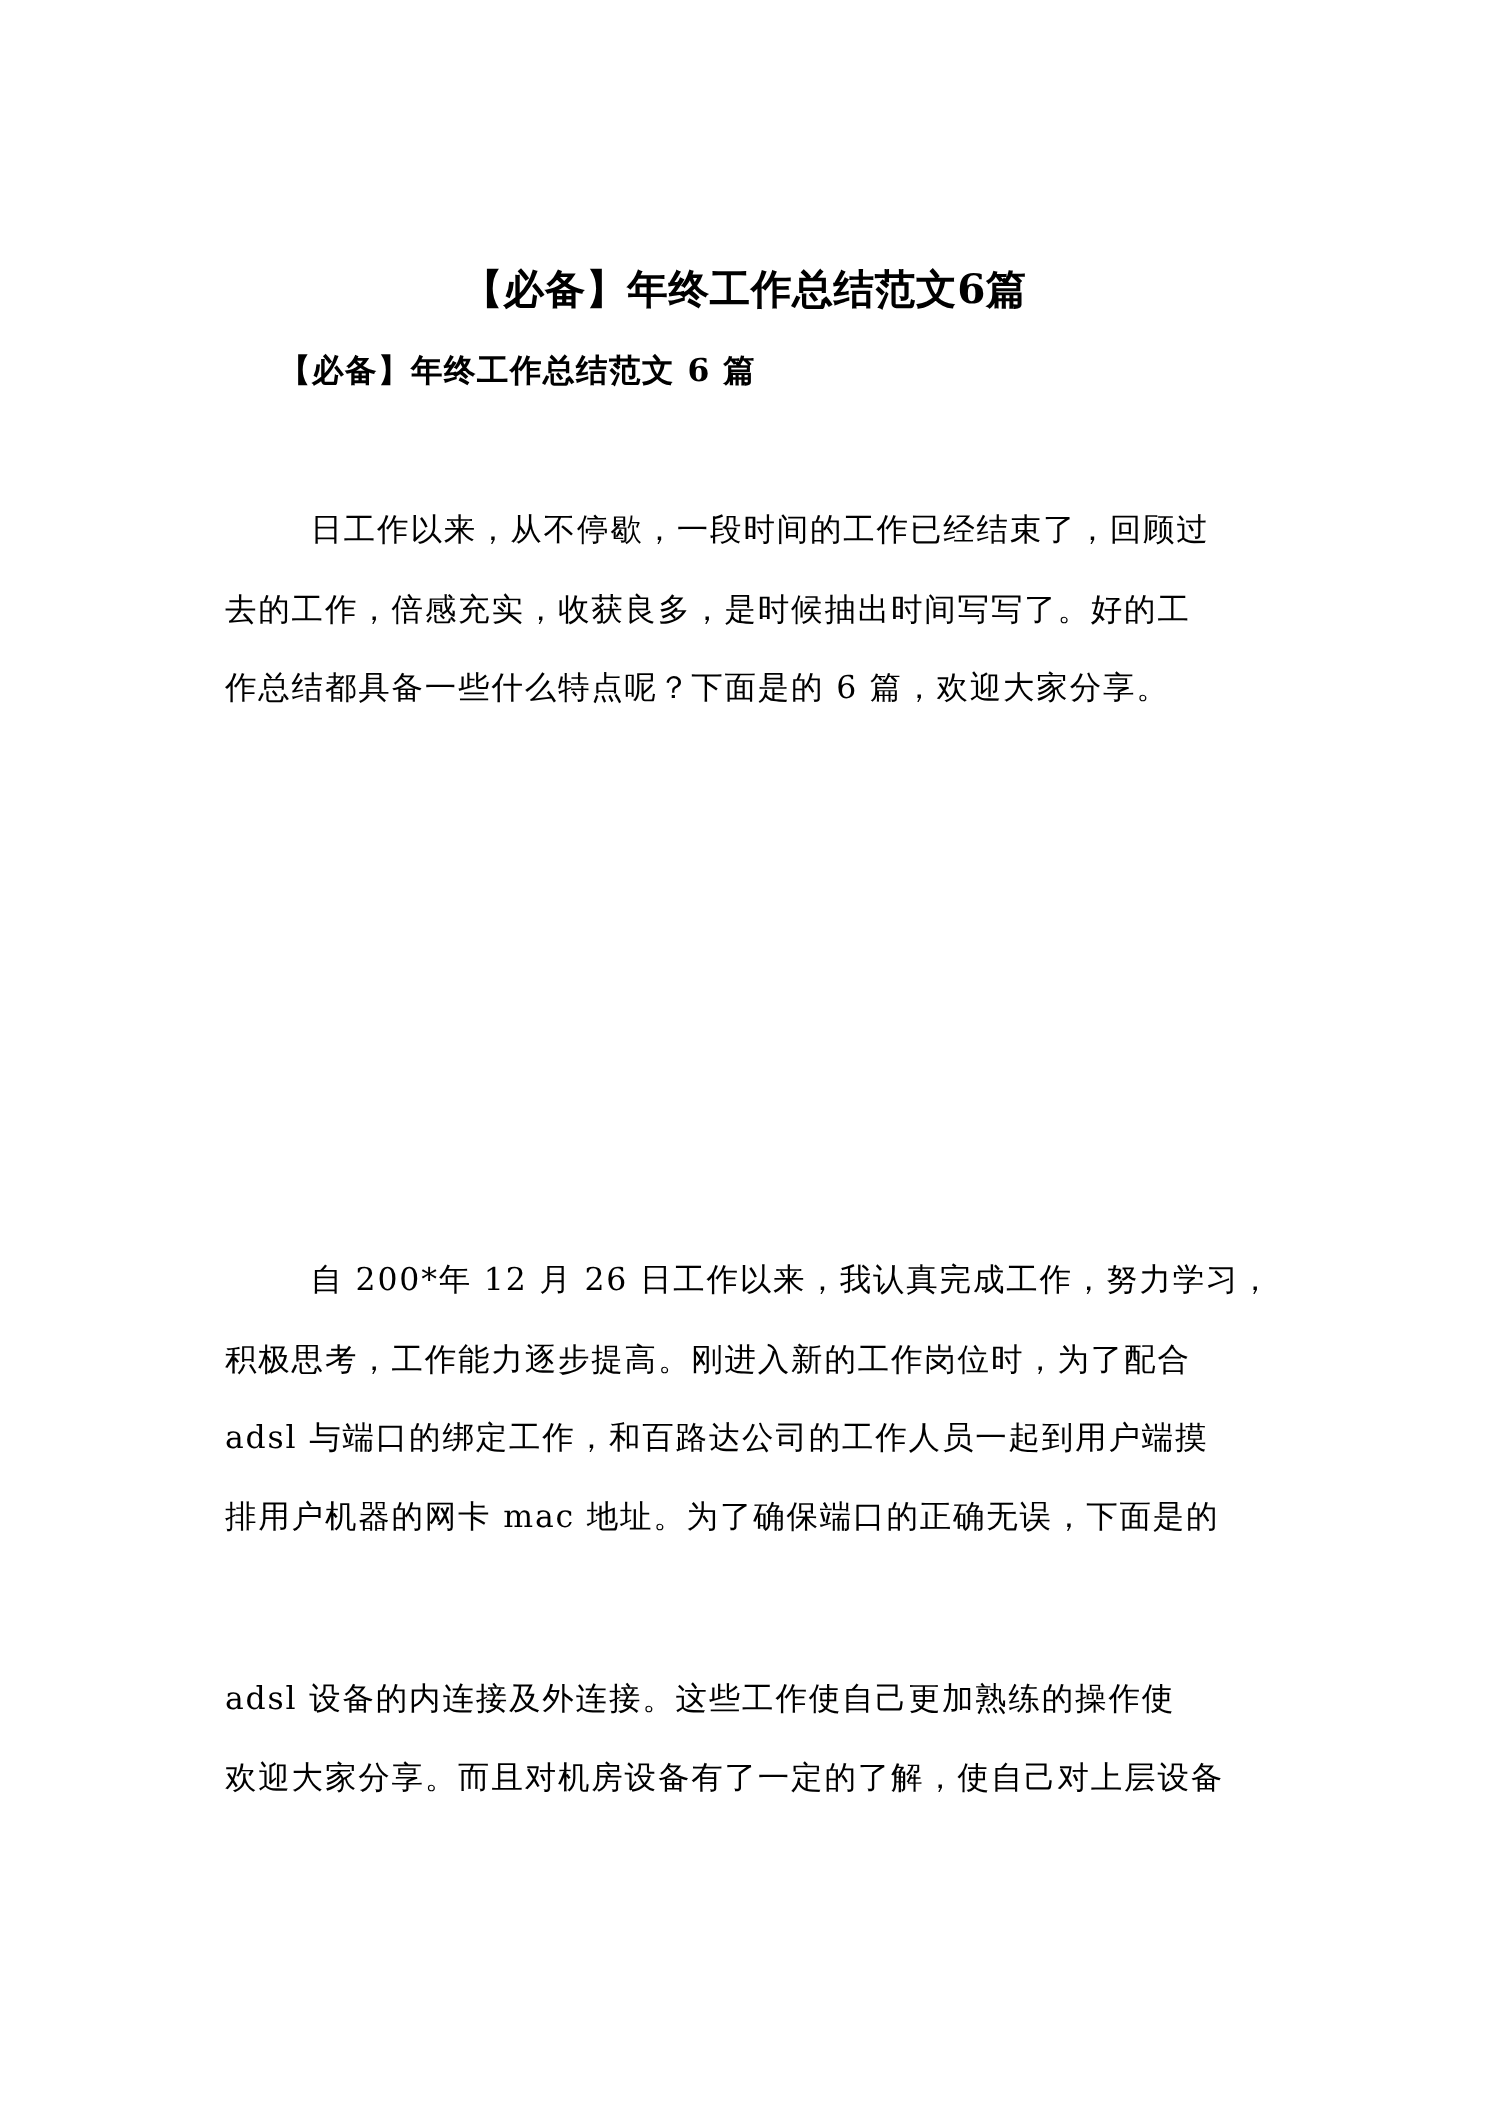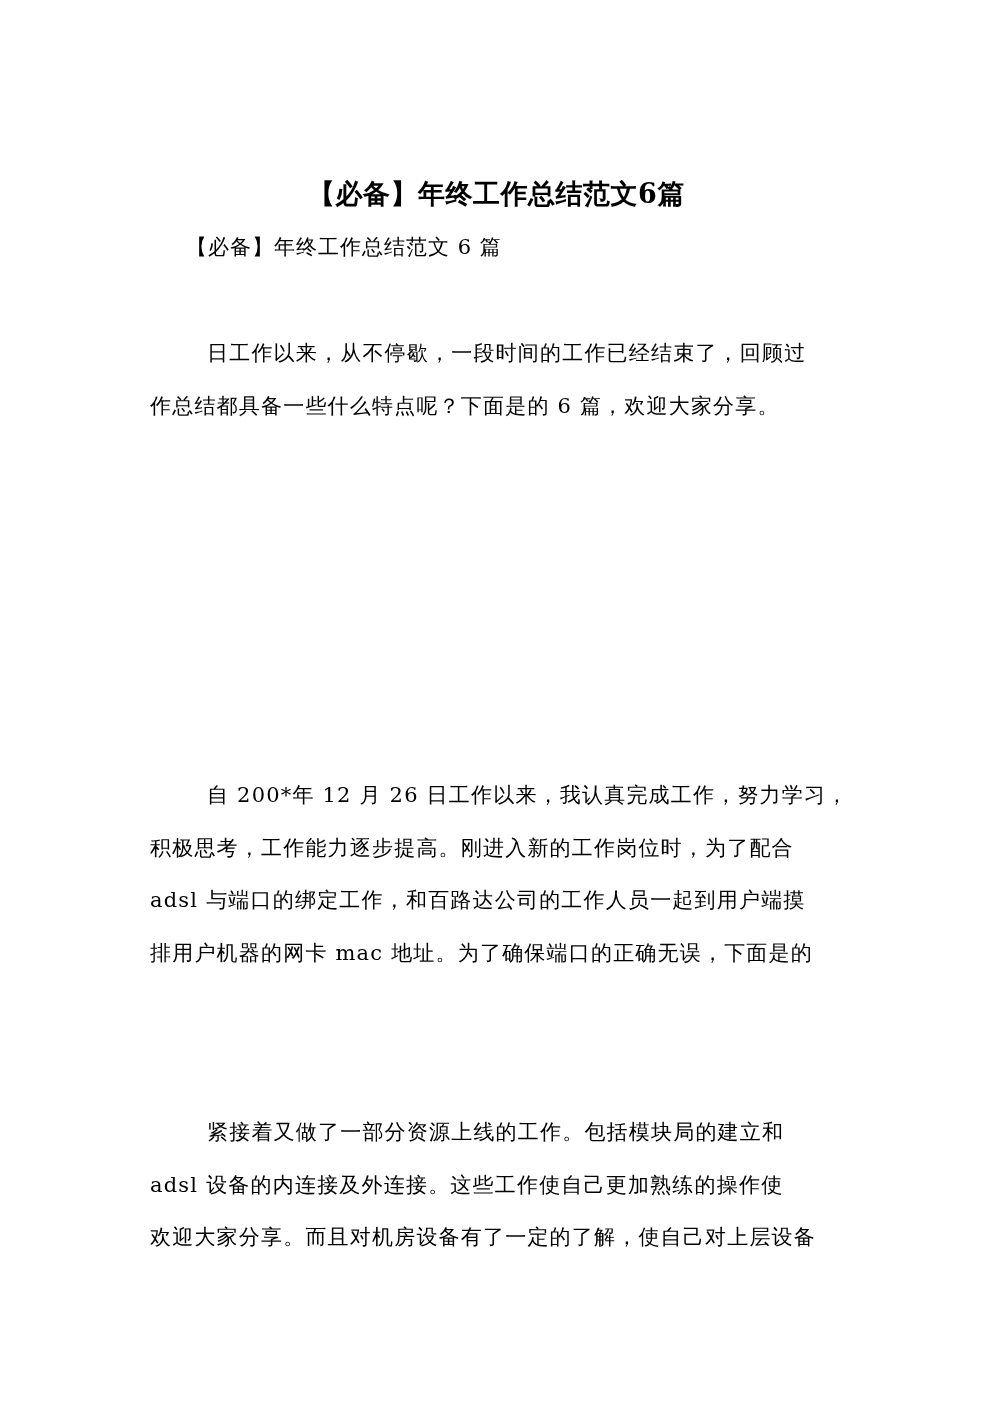--- a/index.html
+++ b/index.html
@@ -34,20 +34,21 @@
       line-height: 40px;
       letter-spacing: 0.5px;
     }
     .subtitle {
       position: absolute;
       left: 186px;
       top: 182px;
       font-size: 21px;
       line-height: 34px;
       letter-spacing: 1px;
+      font-weight: bold;
     }
     .para {
       position: absolute;
       left: 150px;
       width: 690px;
       font-size: 21px;
       line-height: 52.5px;
       letter-spacing: 1.2px;
       text-align: justify;
       text-indent: 57px;
@@ -58,41 +59,41 @@
     }
     .para .line.first {
       padding-left: 57px;
     }
     .para .line:not(.first) {
       margin-left: 0;
     }
     .para { text-indent: 0; }
     #p1 { top: 279px; }
     #p2 { top: 490px; }
-    #p3 { top: 721px; }
+    #p3 { top: 779px; }
     #p4 { top: 1058px; }
   </style>
 </head>
 <body>
 
 <div class="page">
   <div class="title">【必备】年终工作总结范文6篇</div>
   <div class="subtitle">【必备】年终工作总结范文 6 篇</div>
 
   <div class="para" id="p1">
     <span class="line first">日工作以来，从不停歇，一段时间的工作已经结束了，回顾过</span>
+    <span class="line">去的工作，倍感充实，收获良多，是时候抽出时间写写了。好的工</span>
     <span class="line">作总结都具备一些什么特点呢？下面是的 6 篇，欢迎大家分享。</span>
   </div>
 
 
   <div class="para" id="p3">
     <span class="line first">自 200*年 12 月 26 日工作以来，我认真完成工作，努力学习，</span>
     <span class="line">积极思考，工作能力逐步提高。刚进入新的工作岗位时，为了配合</span>
     <span class="line">adsl 与端口的绑定工作，和百路达公司的工作人员一起到用户端摸</span>
     <span class="line">排用户机器的网卡 mac 地址。为了确保端口的正确无误，下面是的</span>
   </div>
 
   <div class="para" id="p4">
-    <span class="line first">紧接着又做了一部分资源上线的工作。包括模块局的建立和</span>
     <span class="line">adsl 设备的内连接及外连接。这些工作使自己更加熟练的操作使</span>
     <span class="line">欢迎大家分享。而且对机房设备有了一定的了解，使自己对上层设备</span>
   </div>
 </div>
 
 </body></html>

